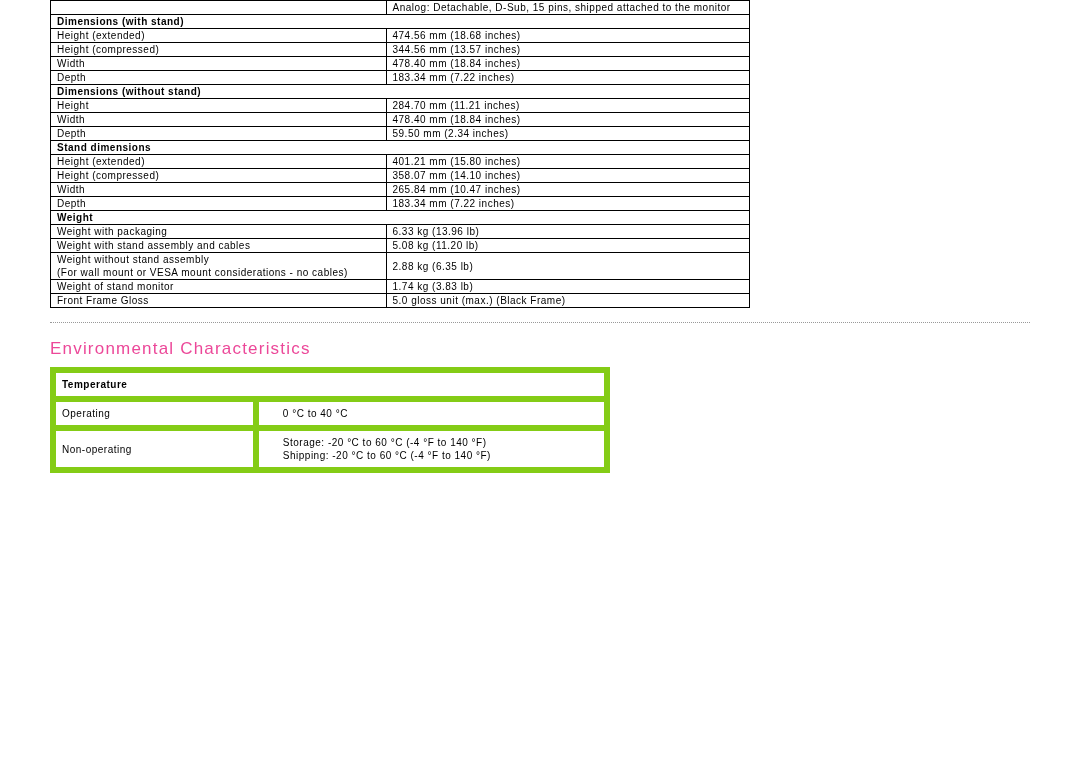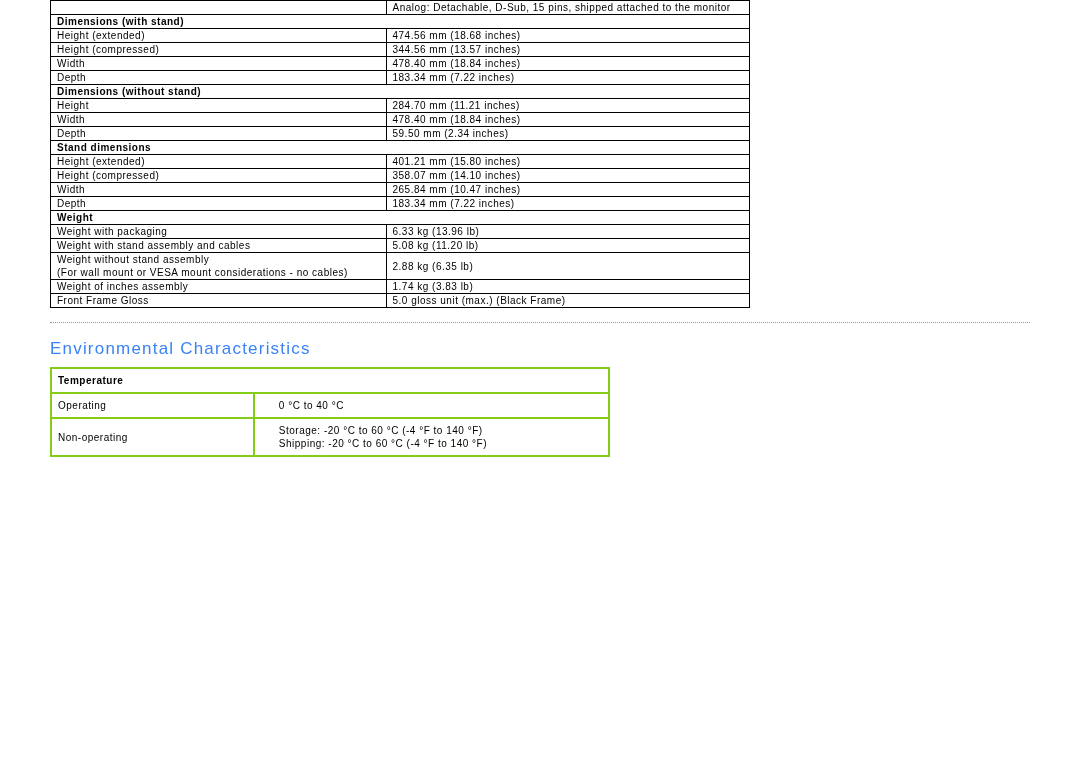--- a/index.html
+++ b/index.html
@@ -34,31 +34,31 @@
     width: 365px;
   }
   td.section-header {
     font-weight: bold;
   }
   td.spanned {
   }
   .section-title {
     font-family: Verdana, Arial, sans-serif;
     font-size: 17px;
-    color: #3b82f6;
+    color: #ec4899;
     letter-spacing: 1.2px;
     padding: 14px 0 8px 0;
     font-weight: normal;
   }
   table.env {
     border-collapse: collapse;
     width: 560px;
   }
   table.env td {
-    border: 2px solid #84cc16;
+    border: 6px solid #84cc16;
     padding: 5px 6px;
     vertical-align: middle;
     font-size: 10px;
     line-height: 1.3;
   }
   table.env td.elabel {
     width: 205px;
   }
   table.env td.evalue {
     width: 355px;
@@ -148,21 +148,21 @@
     <tr>
       <td class="label">Weight with stand assembly and cables</td>
       <td class="value">5.08 kg (11.20 lb)</td>
     </tr>
     <tr>
       <td class="label" style="white-space:pre-line;">Weight without stand assembly
 (For wall mount or VESA mount considerations - no cables)</td>
       <td class="value">2.88 kg (6.35 lb)</td>
     </tr>
     <tr>
-      <td class="label">Weight of inches assembly</td>
+      <td class="label">Weight of stand monitor</td>
       <td class="value">1.74 kg (3.83 lb)</td>
     </tr>
     <tr>
       <td class="label">Front Frame Gloss</td>
       <td class="value">5.0 gloss unit (max.) (Black Frame)</td>
     </tr>
   </tbody>
     </table>
 
   <hr class="dotted">

